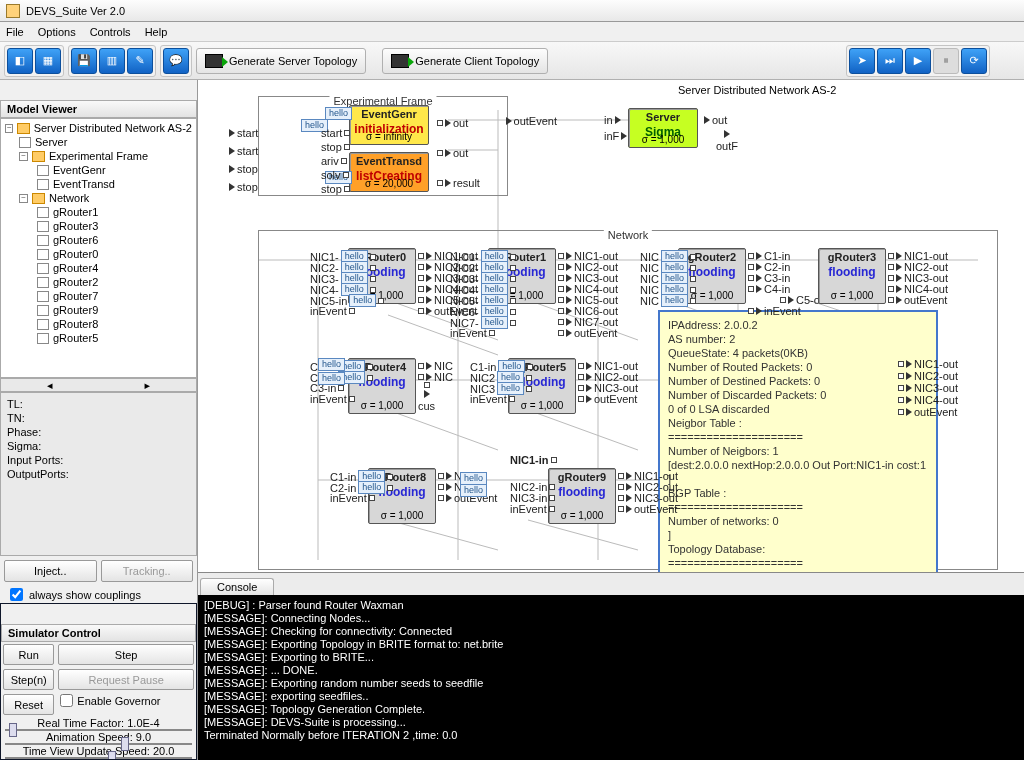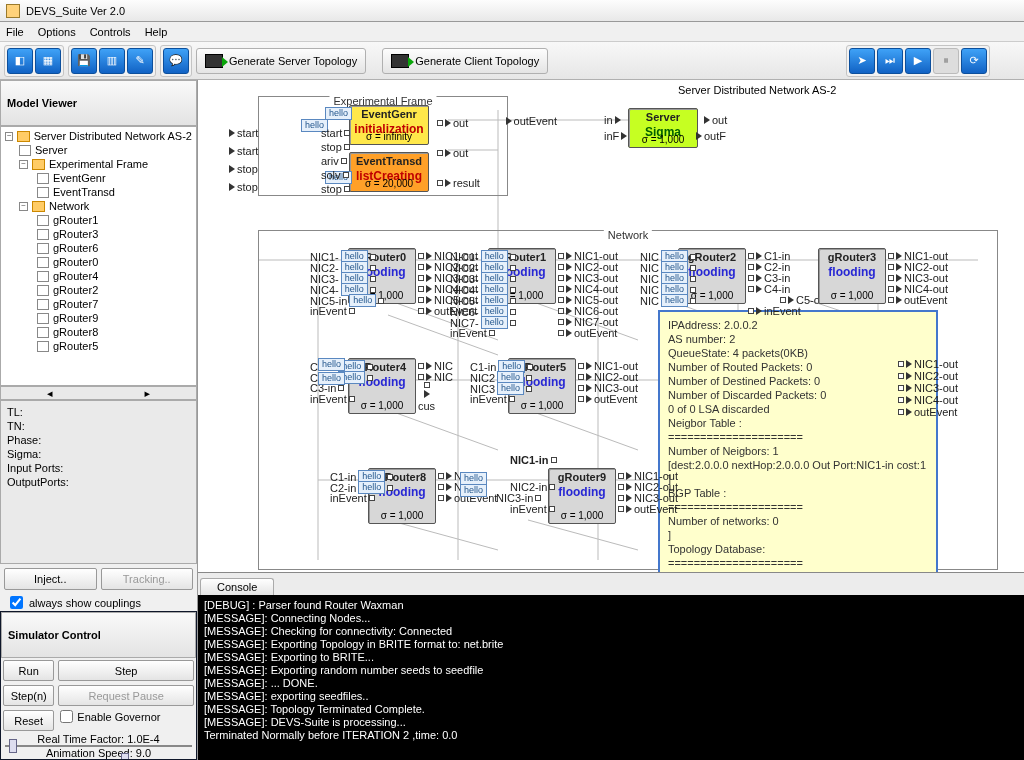--- a/index.html
+++ b/index.html
@@ -9,21 +9,21 @@
   .menubar { height: 20px; display:flex; gap:14px; padding-left:6px; align-items:center; background:#f0f0f0; border-bottom:1px solid #ccc; }
   .menubar span { cursor: default; }
   .toolbar { height: 38px; background: linear-gradient(#f8f8f8,#e6e6e6); border-bottom:1px solid #b0b0b0; display:flex; align-items:center; padding:0 4px; gap:4px; }
   .tb-group { display:flex; gap:2px; padding:2px; border:1px solid #c4c4c4; border-radius:3px; background:#f2f2f2; }
   .tb-btn { width:26px; height:26px; background:linear-gradient(#3fa2f7,#1162c4); border:1px solid #0c4f9c; border-radius:3px; display:flex; align-items:center; justify-content:center; color:#fff; }
   .gen-btn { height:26px; border:1px solid #b0b0b0; background:linear-gradient(#fdfdfd,#e4e4e4); border-radius:3px; display:flex; align-items:center; gap:6px; padding:0 8px; cursor: default; }
   .gen-btn .gicon { width:18px; height:14px; background:#333; border:1px solid #000; position:relative; }
   .gen-btn .gicon::after { content:''; position:absolute; right:-6px; top:2px; border-left:6px solid #0aa60a; border-top:5px solid transparent; border-bottom:5px solid transparent; }
   .main { display:flex; height: calc(760px - 22px - 20px - 38px); }
   .left { width:198px; display:flex; flex-direction:column; border-right:1px solid #999; background:#f0f0f0; }
-  .panel-head { background:linear-gradient(#f9f9f9,#e3e3e3); border:1px solid #aaa; padding:16px 6px; font-weight:bold; }
+  .panel-head { background:linear-gradient(#f9f9f9,#e3e3e3); border:1px solid #aaa; padding:2px 6px; font-weight:bold;margin-top:20px; }
   .tree { flex:0 0 260px; border:1px solid #aaa; background:#fff; overflow:auto; padding:2px 0; }
   .tree .node { display:flex; align-items:center; gap:4px; padding:1px 4px; white-space:nowrap; }
   .tree .toggle { width:9px; height:9px; border:1px solid #888; display:inline-flex; align-items:center; justify-content:center; font-size:8px; line-height:8px; color:#555; background:#fff; }
   .tree .foldericon { width:13px; height:11px; background:#fc6; border:1px solid #c80; }
   .tree .leaficon { width:12px; height:11px; background:#fff; border:1px solid #888; }
   .indent1 { padding-left:18px !important; }
   .indent2 { padding-left:36px !important; }
   .status-panel { border:1px solid #aaa; background:#eaeaea; padding:4px 6px; font-family: "Courier New", monospace; font-size:11px; line-height:14px; flex:0 0 auto; }
   .btn-row { display:flex; gap:4px; padding:4px; }
   .btn-row button { flex:1; height:22px; border:1px solid #999; background:linear-gradient(#fff,#e4e4e4); border-radius:2px; }
@@ -378,21 +378,21 @@
             <span class="arrow-r"></span>
           </div>
           <div class="port" style="left: 406px; top: 50px;">
             <span>inF</span>
             <span class="arrow-r"></span>
           </div>
           <div class="port" style="left: 506px; top: 34px;">
             <span class="arrow-r"></span>
             <span>out</span>
           </div>
-          <div class="port" style="left: 498px; top: 50px;">
+          <div class="port" style="left: 518px; top: 50px; flex-direction: column;">
             <span class="arrow-r"></span>
             <span>outF</span>
           </div>
         </div>
 
       <div class="frame" style="left:60px; top:150px; width:740px; height:340px">
         <div class="flabel">Network</div>
       </div>
 
       <div id="routers-row1"></div>
@@ -788,21 +788,21 @@
           <div class="sigma">σ = 1,000</div>
         </div>
         <div class="port" style="left: 312px; top: 374px; font-weight: bold;">
           <span>NIC1-in</span>
           <span class="pbox"></span>
         </div>
         <div class="port" style="left: 312px; top: 401px;">
           <span>NIC2-in</span>
           <span class="pbox"></span>
         </div>
-        <div class="port" style="left: 298px; top: 412px;">
+        <div class="port" style="left: 312px; top: 412px;">
           <span>NIC3-in</span>
           <span class="pbox"></span>
         </div>
         <div class="port" style="left: 312px; top: 423px;">
           <span>inEvent</span>
           <span class="pbox"></span>
         </div>
         <div class="port" style="left: 420px; top: 390px;">
           <span class="pbox"></span>
           <span class="arrow-r"></span>
@@ -855,22 +855,22 @@
     <div class="consolewrap">
       <div class="console-tabs">
         <div class="console-tab">Console</div>
       </div>
       <div class="console" id="console-out">
           <div>[DEBUG]  : Parser found Router Waxman</div>
           <div>[MESSAGE]: Connecting Nodes...</div>
           <div>[MESSAGE]: Checking for connectivity:    Connected</div>
           <div>[MESSAGE]: Exporting Topology in BRITE format to: net.brite</div>
           <div>[MESSAGE]: Exporting to BRITE...</div>
+          <div>[MESSAGE]: ... DONE.</div>
           <div>[MESSAGE]: Exporting random number seeds to seedfile</div>
-          <div>[MESSAGE]: ... DONE.</div>
           <div>[MESSAGE]: exporting seedfiles..</div>
-          <div>[MESSAGE]: Topology Terminated Complete.</div>
+          <div>[MESSAGE]: Topology Generation Complete.</div>
           <div>[MESSAGE]: DEVS-Suite is processing...</div>
           <div>Terminated Normally before ITERATION 2 ,time: 0.0</div>
         </div>
     </div>
   </div>
 </div>
 
 </body></html>

